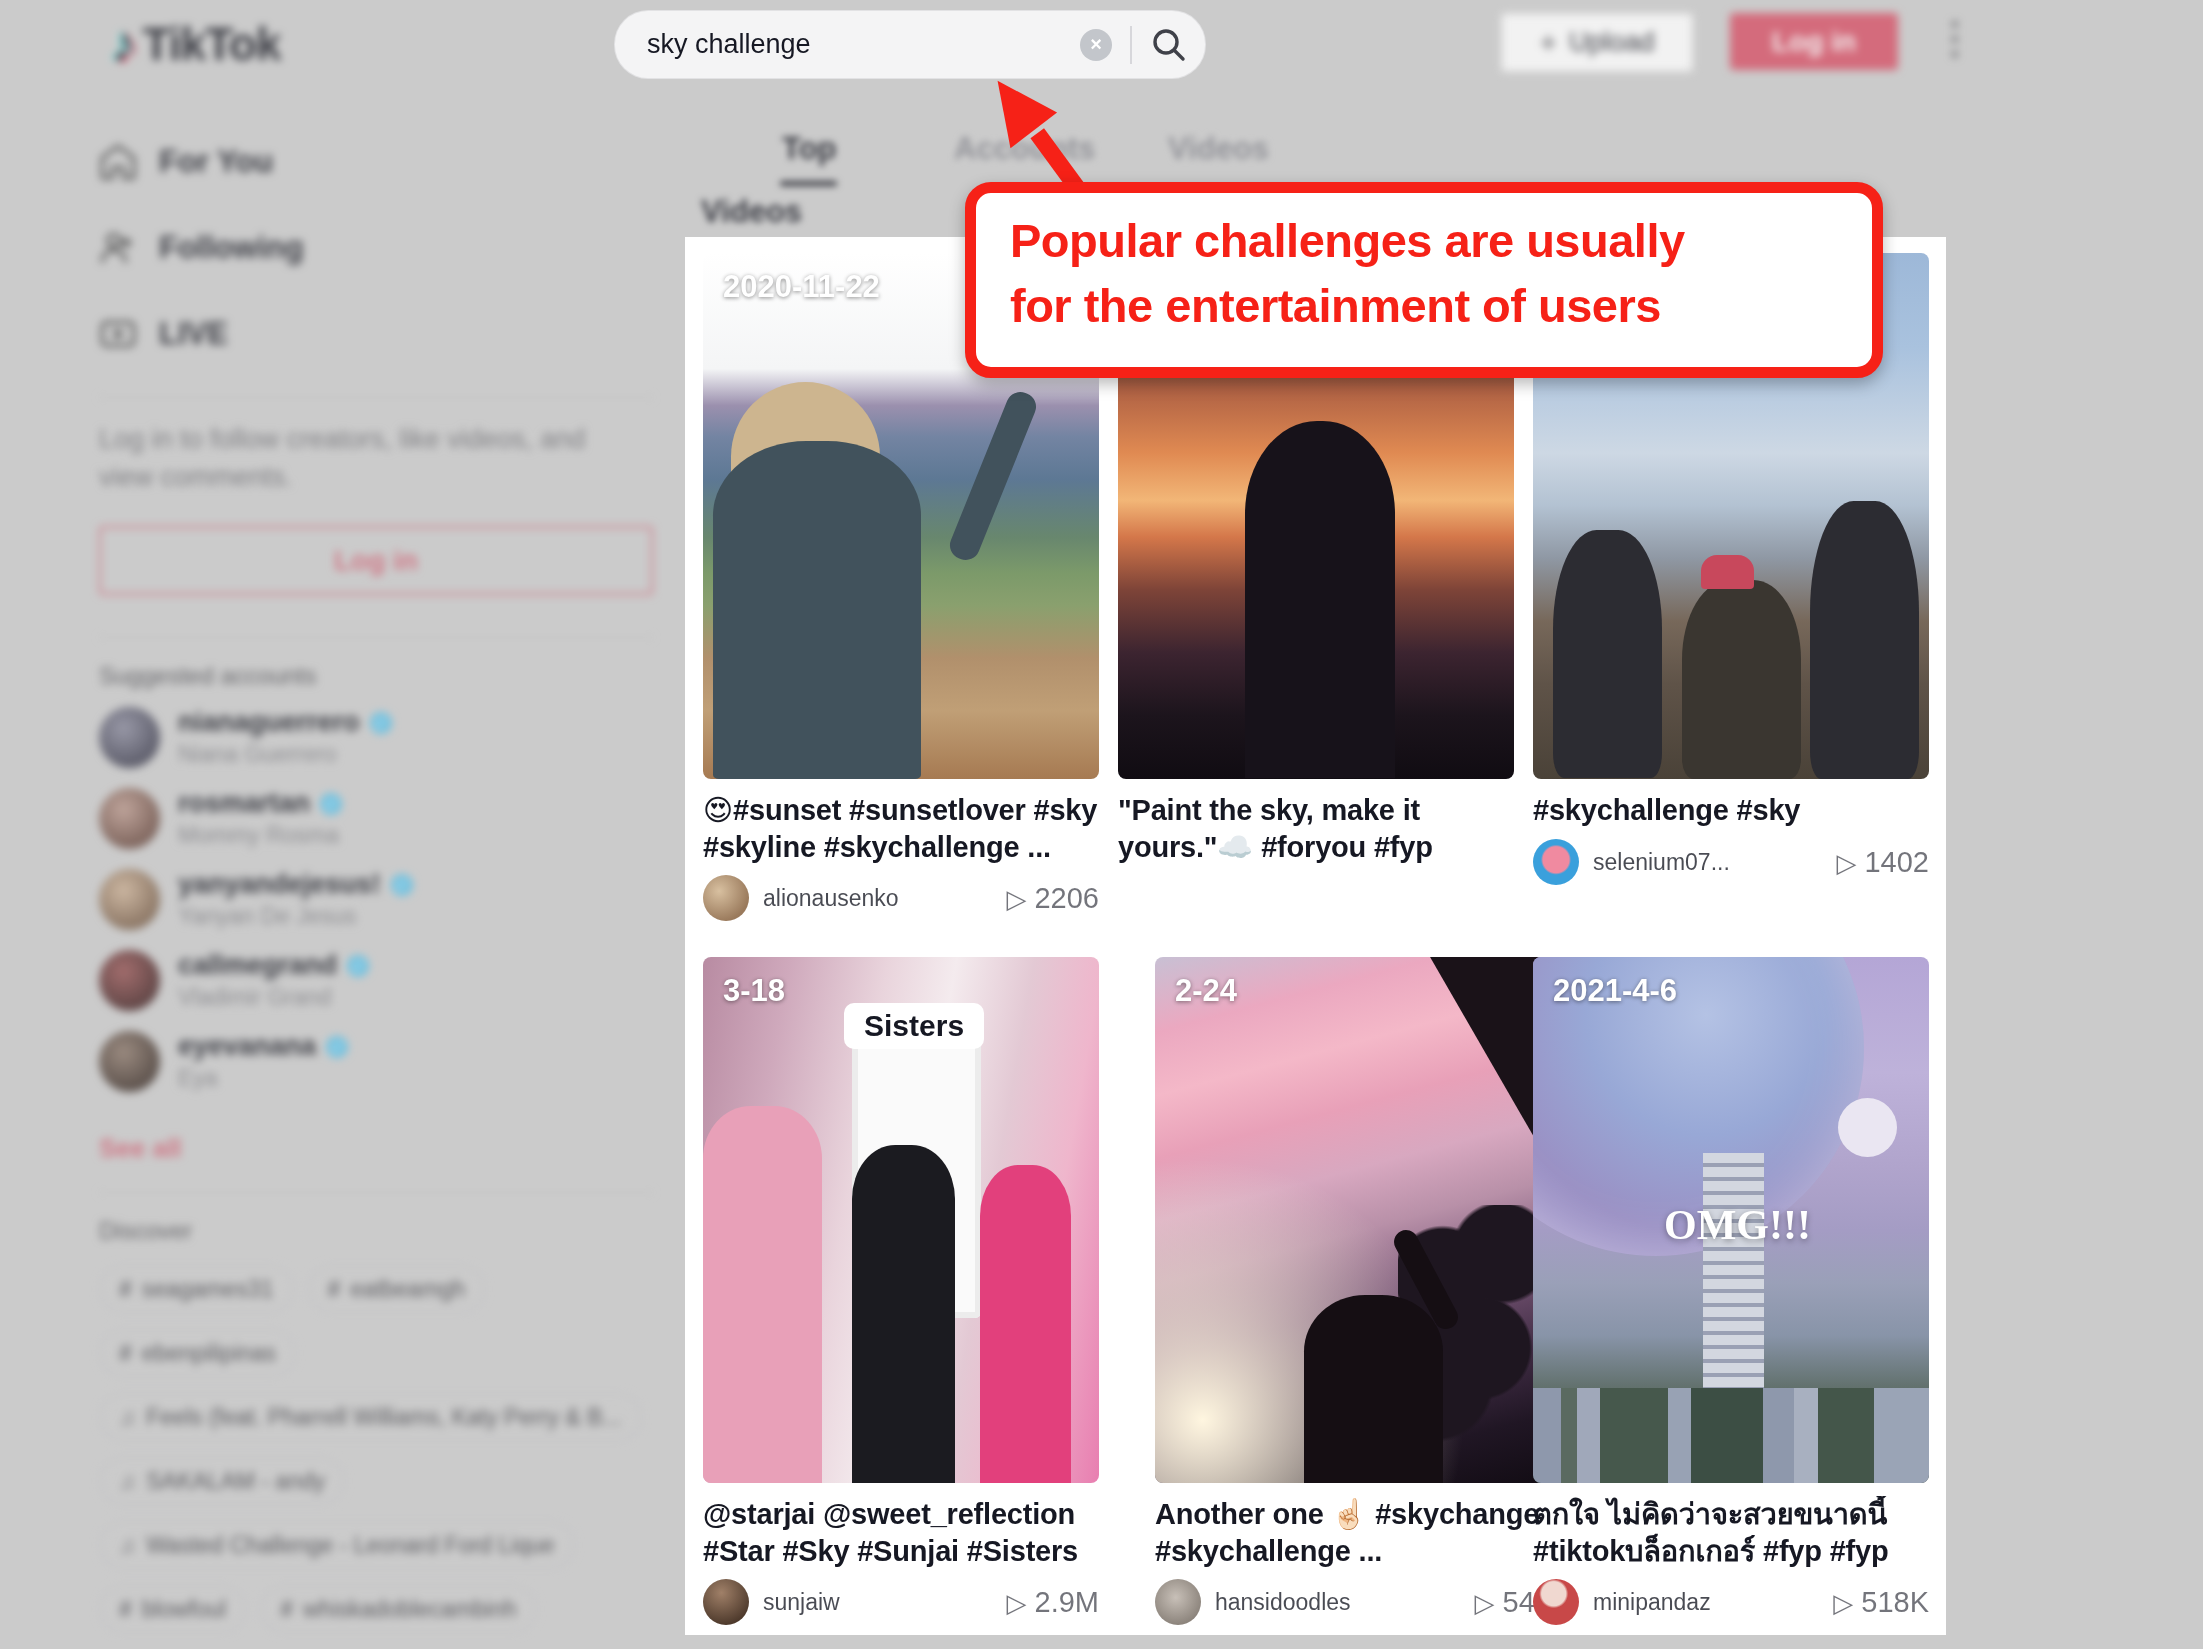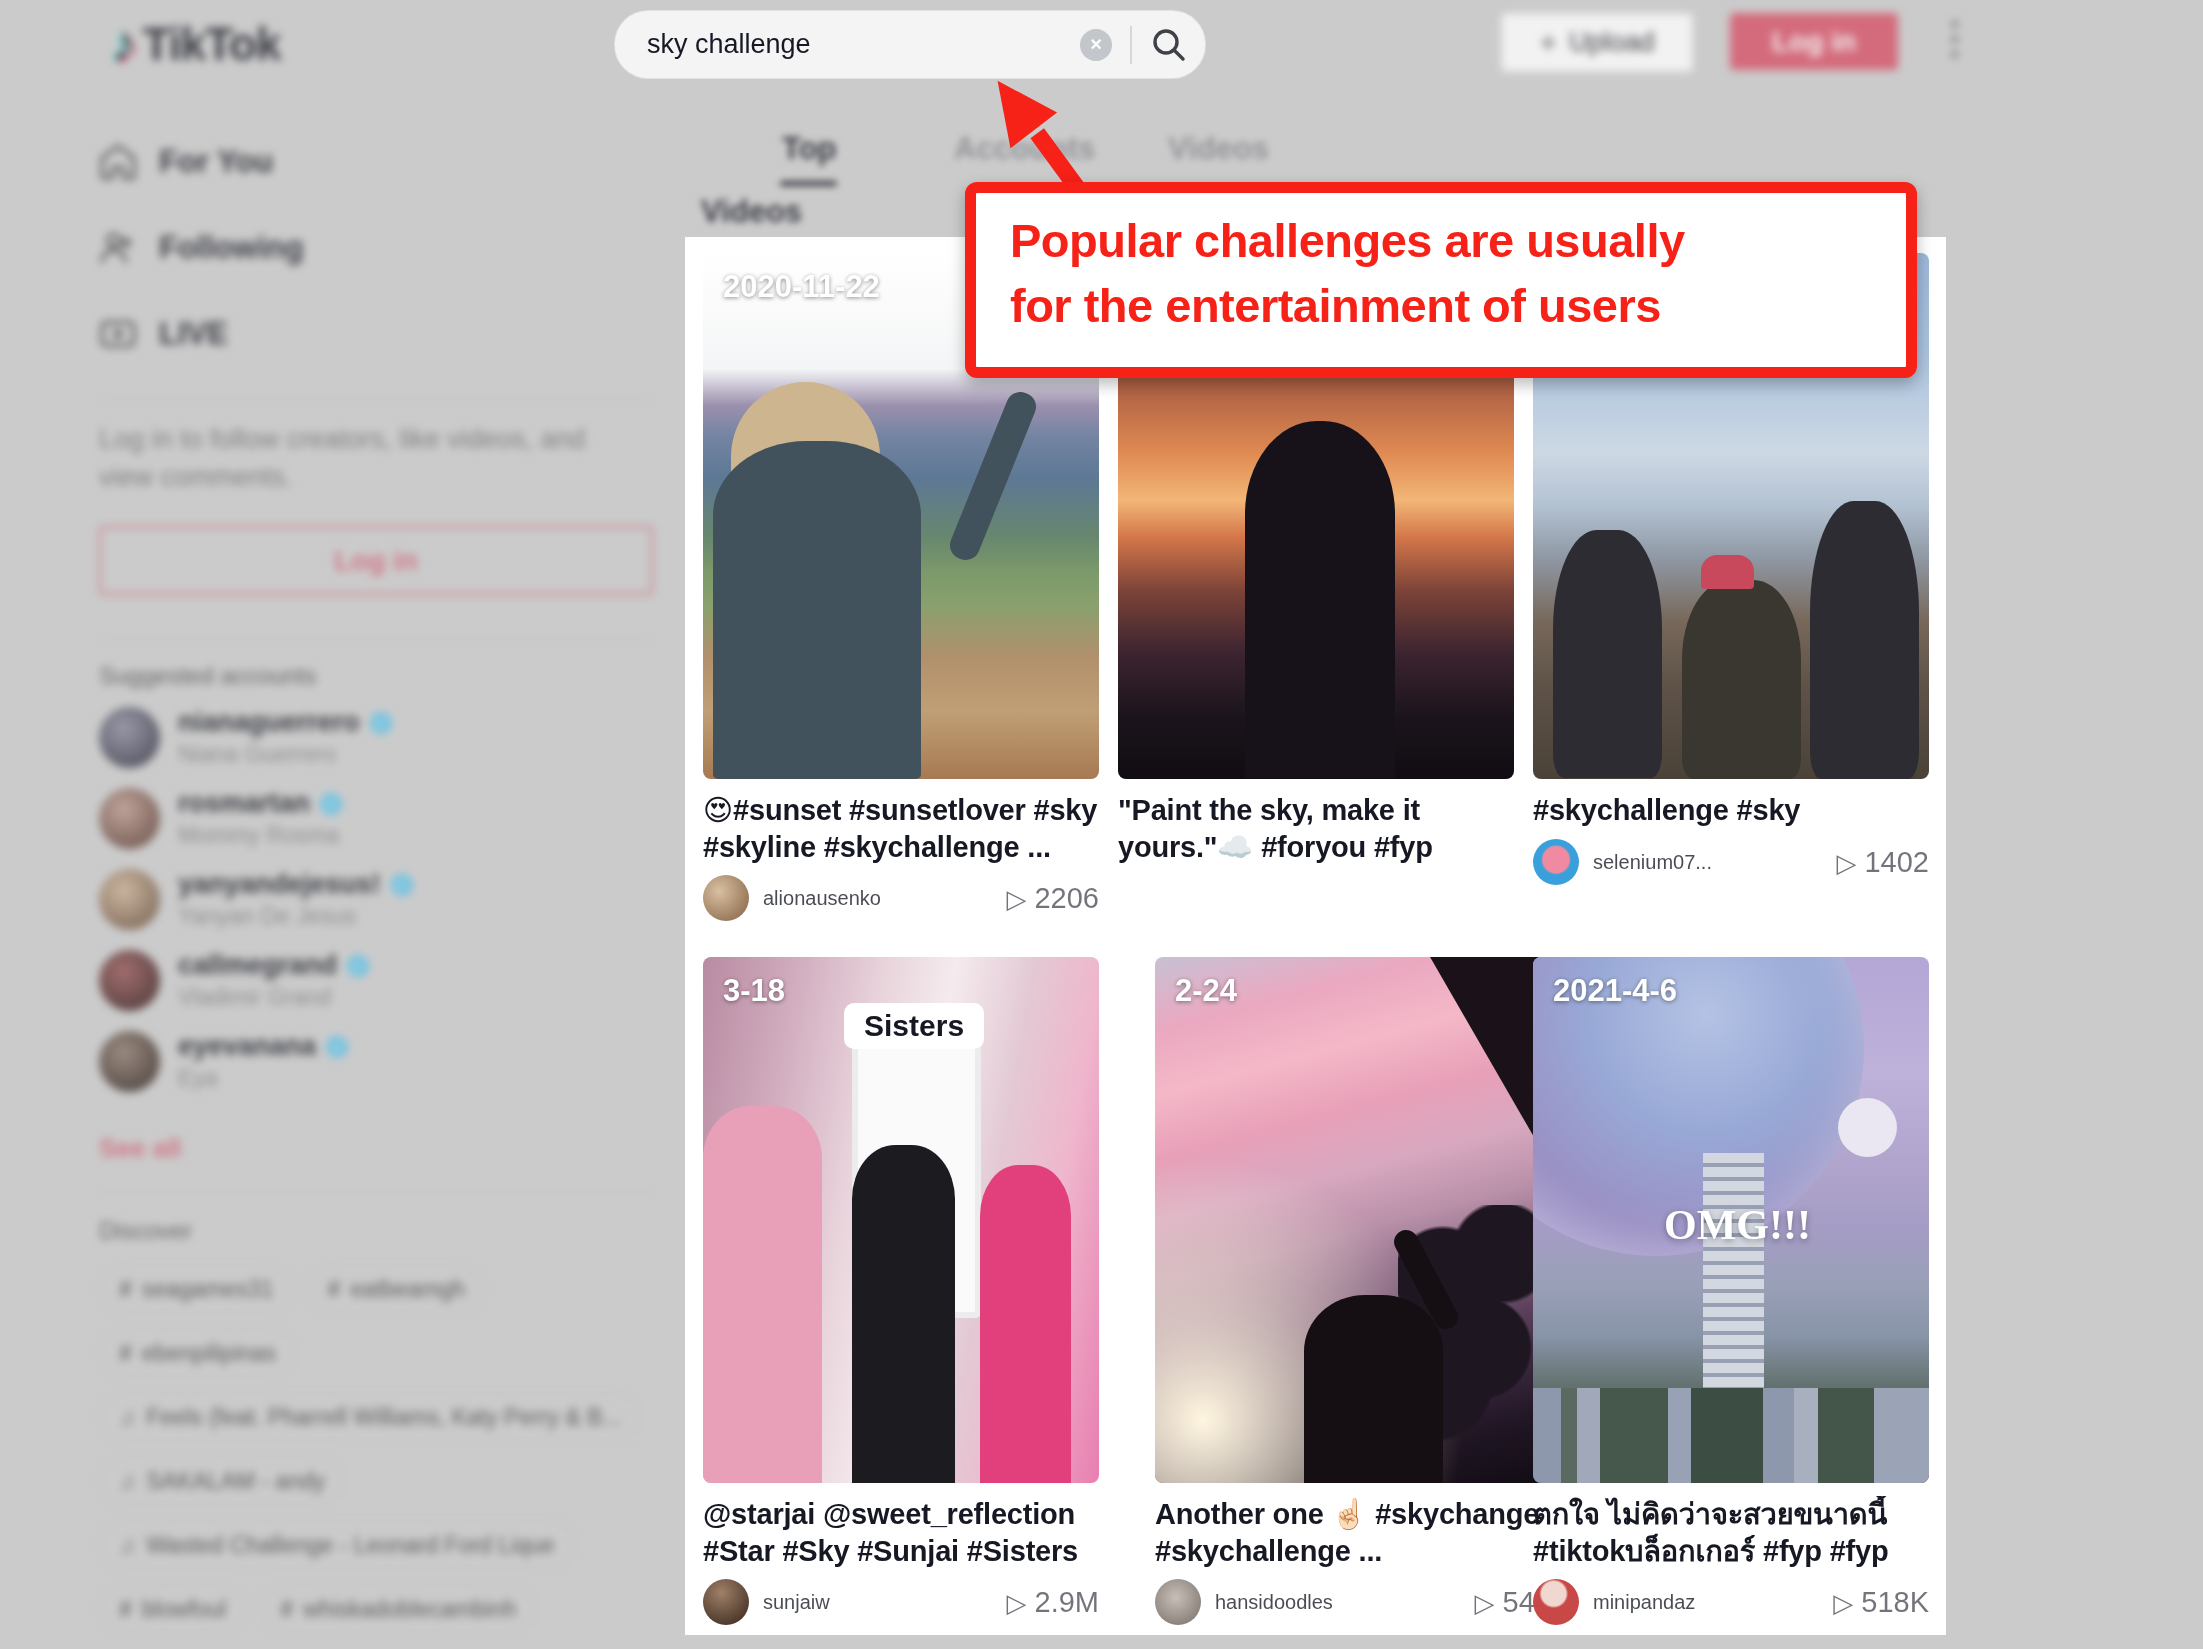--- a/index.html
+++ b/index.html
@@ -66,21 +66,21 @@
   
   .panel{left:685px;top:237px;width:1261px;height:1398px;background:#ffffff;z-index:2;}
   .card{width:396px;z-index:3;}
   .thumb{position:relative;width:396px;height:526px;border-radius:8px;overflow:hidden;}
   .date{position:absolute;top:16px;left:20px;font-size:31px;font-weight:700;color:#fff;
         text-shadow:0 1px 4px rgba(0,0,0,.45);z-index:4;}
   .caption{margin-top:13px;font-size:29px;font-weight:600;line-height:37px;color:#161823;
         letter-spacing:-0.2px;max-height:73px;overflow:hidden;}
   .meta{margin-top:10px;display:flex;align-items:center;}
   .c-av{width:46px;height:46px;border-radius:50%;flex:0 0 auto;}
-  .uname{margin-left:14px;font-size:20px;font-weight:500;color:rgba(22,24,35,.78);}
+  .uname{margin-left:14px;font-size:23px;font-weight:500;color:rgba(22,24,35,.78);}
   .views{margin-left:auto;display:flex;align-items:center;gap:8px;font-size:29px;color:rgba(22,24,35,.6);}
   .views .ply::before{content:"\25B7";font-size:26px;}
 
   
   .bg1{background:linear-gradient(180deg,#ffffff 0%,#f4f5f6 22%,#9b90ae 29%,#7384a2 35%,#5d7894 43%,
         #68876e 54%,#7c9a6a 61%,#8aa06e 67%,#b1906c 77%,#c09f76 87%,#a67a52 100%);}
   .p1-body{position:absolute;left:10px;top:188px;width:208px;height:338px;background:#41525c;
         border-radius:45% 45% 6px 6px/22% 22% 4px 4px;}
   .p1-hair{position:absolute;left:28px;top:129px;width:149px;height:149px;background:#cdb58f;border-radius:50% 50% 40% 40%;}
   .p1-arm{position:absolute;left:275px;top:134px;width:30px;height:178px;background:#41525c;transform:rotate(22deg);border-radius:14px;}
@@ -140,21 +140,21 @@
   .av5{background:radial-gradient(circle at 45% 40%,#c8c0b8,#8a827a 75%);}
   .av6{background:radial-gradient(circle at 45% 32%,#f0d8d0 0 30%,#c84848 36%);}
   .sv1{background:radial-gradient(circle at 40% 35%,#8a8aa0,#3c3c50 75%);}
   .sv2{background:radial-gradient(circle at 40% 35%,#c0988a,#6a4438 75%);}
   .sv3{background:radial-gradient(circle at 40% 35%,#d0b090,#7a5a40 75%);}
   .sv4{background:radial-gradient(circle at 40% 35%,#a05050,#441e1e 75%);}
   .sv5{background:radial-gradient(circle at 40% 35%,#907868,#3c2c24 75%);}
 
   
   .callout{left:965px;top:182px;width:896px;height:174px;background:#fff;border:11px solid #f62117;
-        border-radius:12px;z-index:9;box-shadow:0 6px 16px rgba(0,0,0,.28);padding-left:34px;}
+        border-radius:26px;z-index:9;box-shadow:0 6px 16px rgba(0,0,0,.28);}
   .callout .l{position:absolute;left:34px;font-size:47px;font-weight:700;color:#f62117;letter-spacing:-0.5px;}
   .callout .l1{top:20px;} .callout .l2{top:85px;}
   .arrow{left:945px;top:57px;z-index:9;}
 </style>
 </head>
 <body>
 
 <div id="app">
 
   <div class="abs dim logo">

